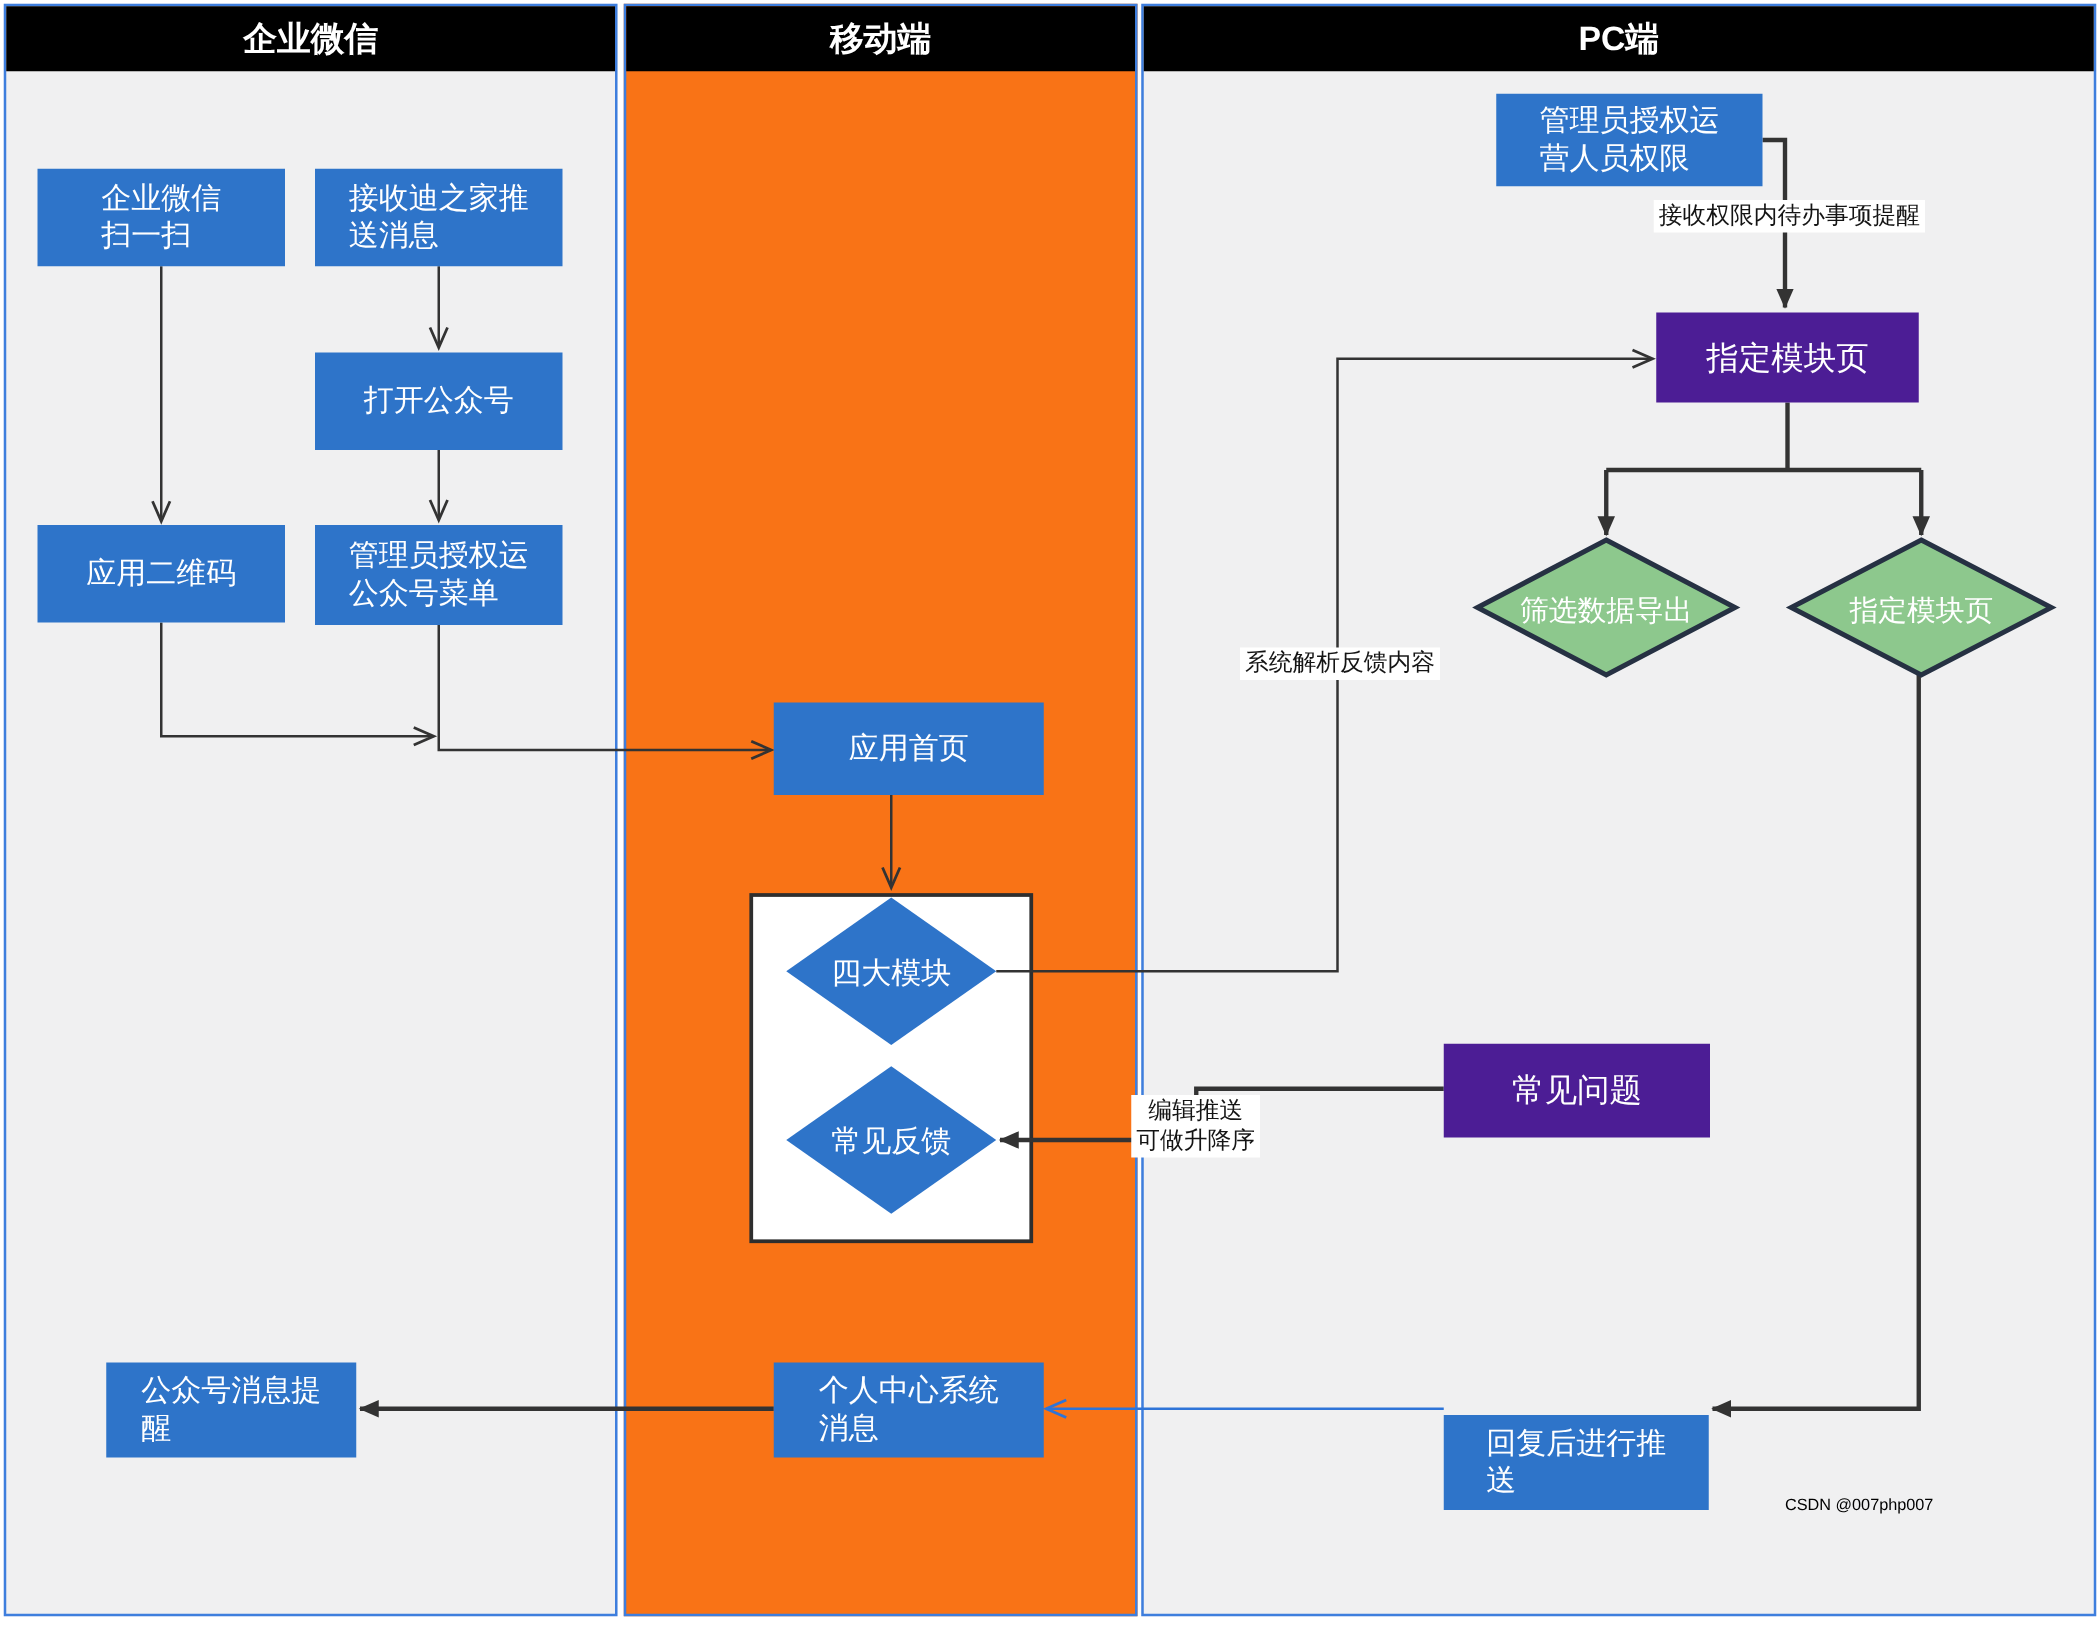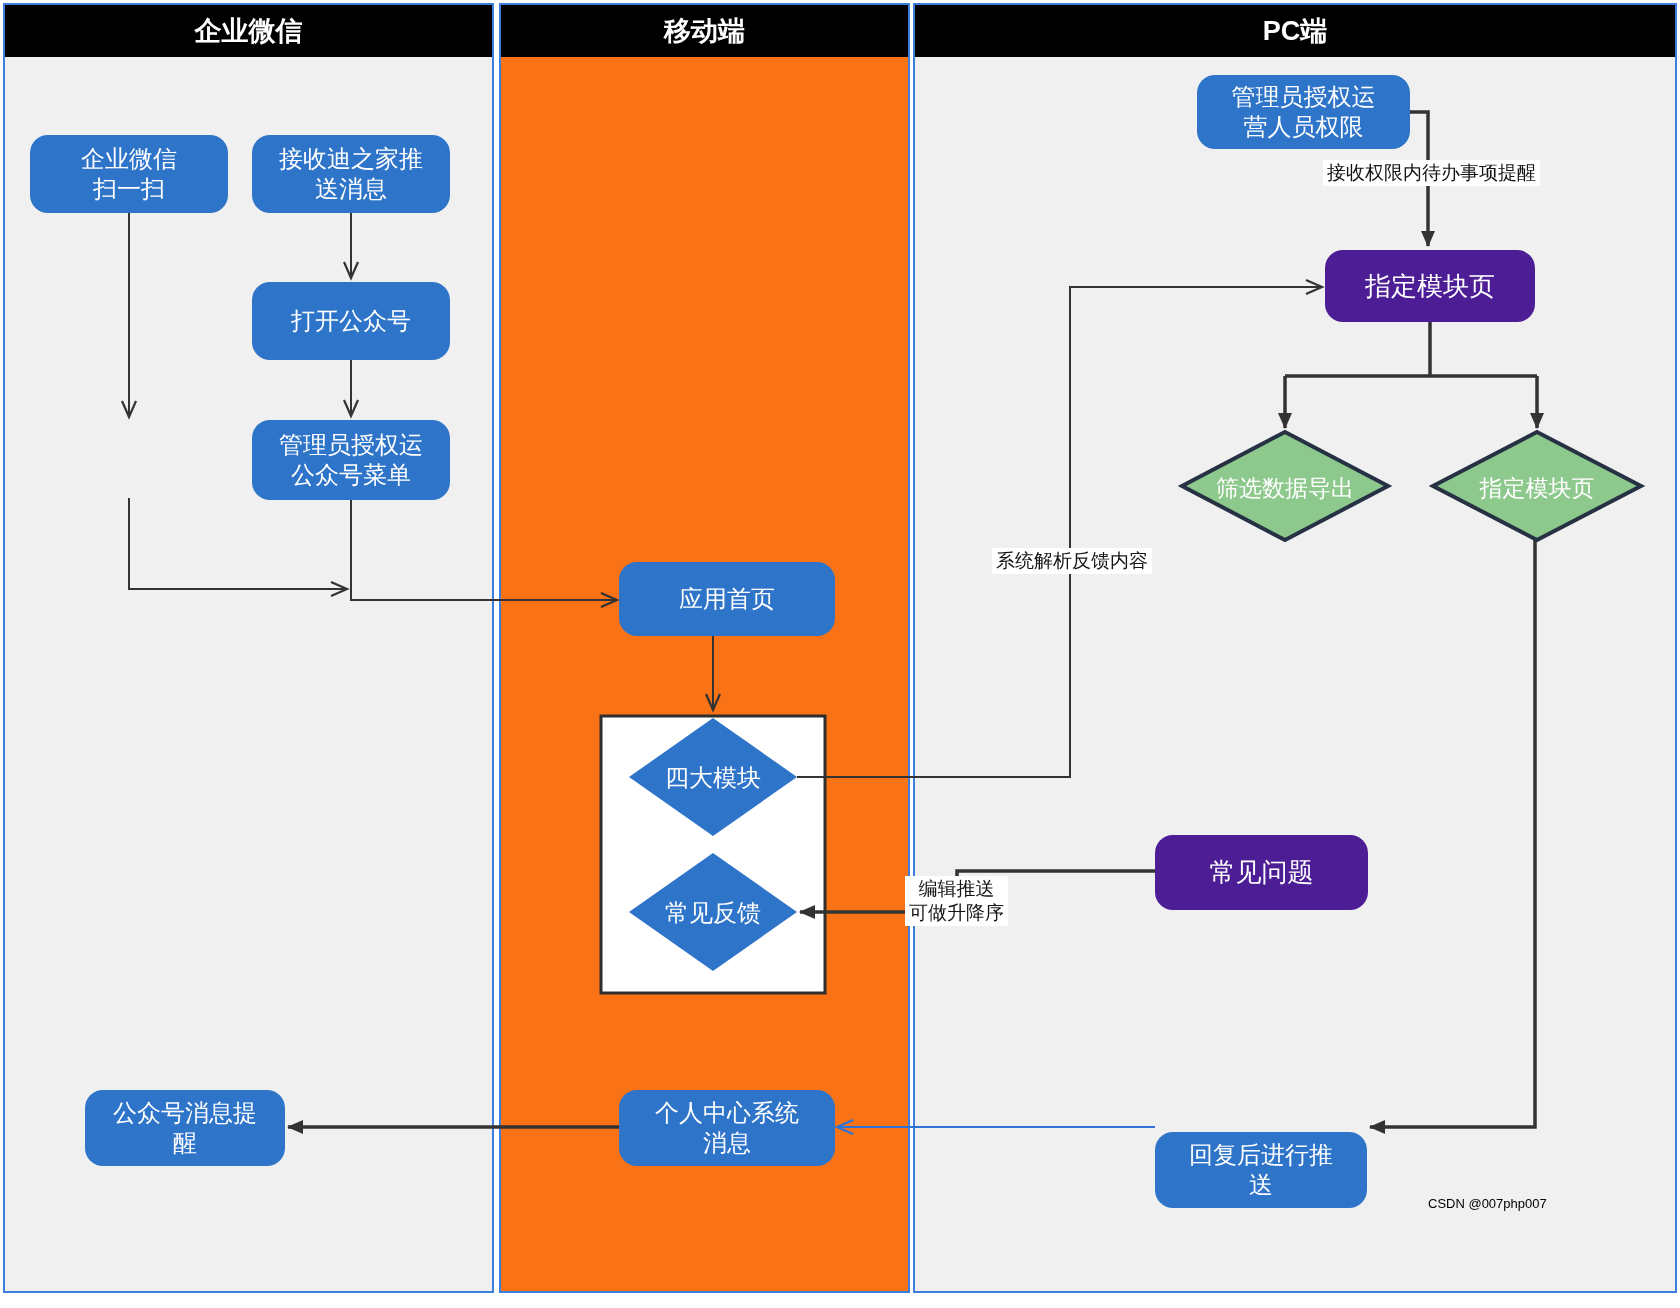--- a/index.html
+++ b/index.html
@@ -5,21 +5,21 @@
   html,body{margin:0;padding:0;background:#fff;}
   .canvas{position:relative;width:1680px;height:1308px;background:#fff;overflow:hidden;
           font-family:"Liberation Sans","DejaVu Sans",sans-serif;}
   .lane{position:absolute;top:3px;height:1290px;border:2px solid #3e7edd;box-sizing:border-box;}
   .lane-gray{background:#f0f0f1;}
   .lane-white{background:#f97316;}
   .lane-header{position:absolute;left:0;top:0;width:100%;height:52px;background:#000;
                color:#fff;font-size:27px;font-weight:bold;text-align:center;line-height:52px;}
   .wires{position:absolute;left:0;top:0;z-index:2;}
   .node{position:absolute;z-index:3;display:flex;align-items:center;justify-content:center;
-        color:#fff;font-size:24px;text-align:center;line-height:1.25;border-radius:18px;}
+        color:#fff;font-size:24px;text-align:left;line-height:1.25;}
   .node span{white-space:pre-line;}
   .blue{background:#2e74c9;}
   .orange{background:#4c1d95;font-size:26px;}
   .dlabel{position:absolute;z-index:4;color:#fff;font-size:24px;text-align:center;white-space:pre-line;}
   .dlabel-green{font-size:23px;color:#fff;}
   .edge-label{position:absolute;z-index:5;background:#fff;color:#141414;font-size:19px;
               line-height:24px;text-align:center;white-space:pre-line;padding:1px 4px;}
   .watermark{position:absolute;z-index:6;font-size:13px;color:#000000;}
 </style>
 </head>
@@ -78,20 +78,23 @@
       <span>企业微信
 扫一扫</span>
     </div>
   <div class="node blue" style="left:252px;top:135px;width:198px;height:78px;">
       <span>接收迪之家推
 送消息</span>
     </div>
   <div class="node blue" style="left:252px;top:282px;width:198px;height:78px;">
       <span>打开公众号</span>
     </div>
+  <div class="node blue" style="left:30px;top:420px;width:198px;height:78px;">
+      <span>应用二维码</span>
+    </div>
   <div class="node blue" style="left:252px;top:420px;width:198px;height:80px;">
       <span>管理员授权运
 公众号菜单</span>
     </div>
   <div class="node blue" style="left:85px;top:1090px;width:200px;height:76px;">
       <span>公众号消息提
 醒</span>
     </div>
 
   <div class="node blue" style="left:619px;top:562px;width:216px;height:74px;">
@@ -116,19 +119,19 @@
       <span>回复后进行推
 送</span>
     </div>
 
   <div class="dlabel" style="left:629px;top:762px;width:168px;">四大模块</div>
   <div class="dlabel" style="left:629px;top:897px;width:168px;">常见反馈</div>
   <div class="dlabel dlabel-green" style="left:1182px;top:473px;width:206px;">筛选数据导出</div>
   <div class="dlabel dlabel-green" style="left:1434px;top:473px;width:206px;">指定模块页</div>
 
   <div class="edge-label" style="left:1323px;top:160px;">接收权限内待办事项提醒</div>
-  <div class="edge-label" style="left:992px;top:548px;">系统解析反馈内容</div>
+  <div class="edge-label" style="left:992px;top:518px;">系统解析反馈内容</div>
   <div class="edge-label" style="left:905px;top:876px;">编辑推送
 可做升降序</div>
 
   <div class="watermark" style="left:1428px;top:1196px;">CSDN @007php007</div>
 
 </div>
 
 </body></html>

